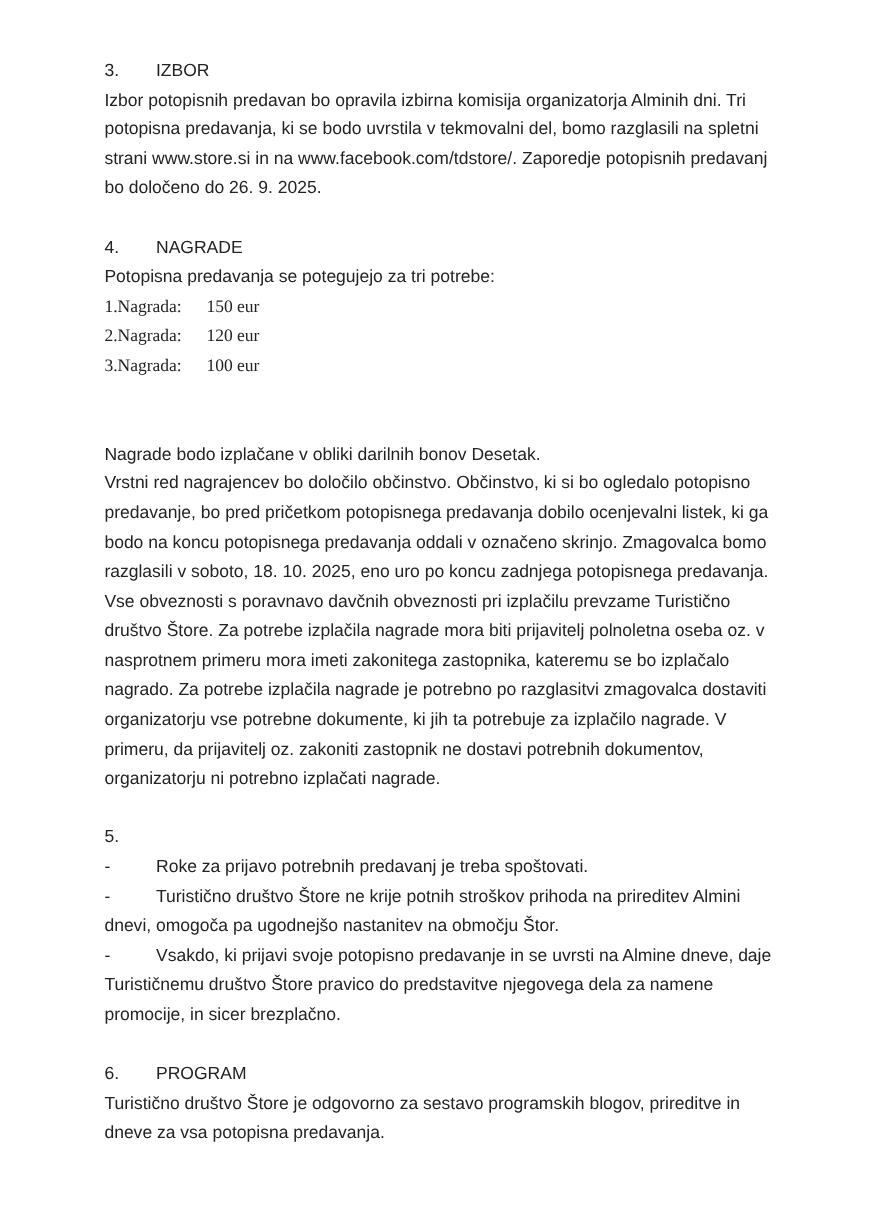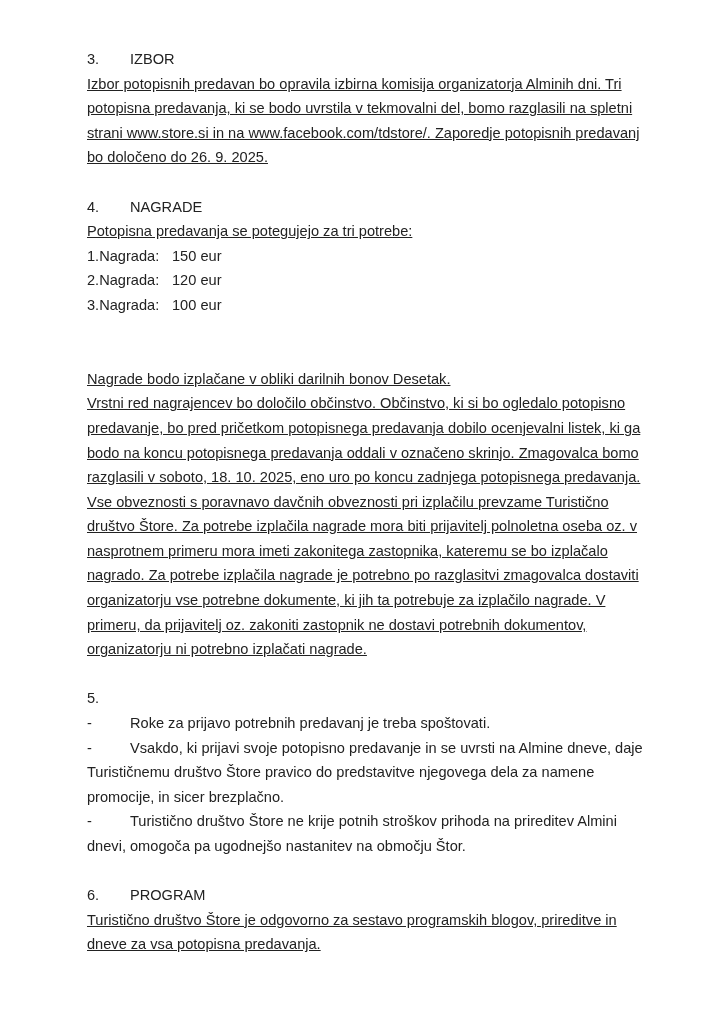--- a/index.html
+++ b/index.html
@@ -20,22 +20,22 @@
     .page {
       position: absolute;
       left: 87px;
       top: 47px;
       width: 560px;
     }
     .section { margin: 0; }
     .gap { height: 24.6px; }
     .heading { display: flex; }
     .heading .num { width: 43px; flex: none; }
-    .para { margin: 0; text-decoration: underline; }
-    .prize { display: flex; }
+    .para { margin: 0; }
+    .prize { display: flex; font-family: Liberation Serif, serif; }
     .prize .lbl { width: 85px; flex: none; }
     .dash-item { margin: 0; }
     .dash-item .dash { display: inline-block; width: 43px; }
   </style>
 </head>
 <body>
 
 <div class="page">
 
   <div class="section">
@@ -73,22 +73,22 @@
     <p class="para">Vse obveznosti s poravnavo davčnih obveznosti pri izplačilu prevzame Turistično društvo Štore. Za potrebe izplačila nagrade mora biti prijavitelj polnoletna oseba oz. v nasprotnem primeru mora imeti zakonitega zastopnika, kateremu se bo izplačalo nagrado. Za potrebe izplačila nagrade je potrebno po razglasitvi zmagovalca dostaviti organizatorju vse potrebne dokumente, ki jih ta potrebuje za izplačilo nagrade. V primeru, da prijavitelj oz. zakoniti zastopnik ne dostavi potrebnih dokumentov, organizatorju ni potrebno izplačati nagrade.</p>
   </div>
 
   <div class="gap"></div>
 
   <div class="section">
     <div class="heading">
       <span class="num">5.</span>
     </div>
     <p class="dash-item"><span class="dash">-</span><span>Roke za prijavo potrebnih predavanj je treba spoštovati.</span></p>
+    <p class="dash-item"><span class="dash">-</span><span>Turistično društvo Štore ne krije potnih stroškov prihoda na prireditev Almini dnevi, omogoča pa ugodnejšo nastanitev na območju Štor.</span></p>
     <p class="dash-item"><span class="dash">-</span><span>Vsakdo, ki prijavi svoje potopisno predavanje in se uvrsti na Almine dneve, daje Turističnemu društvo Štore pravico do predstavitve njegovega dela za namene promocije, in sicer brezplačno.</span></p>
-    <p class="dash-item"><span class="dash">-</span><span>Turistično društvo Štore ne krije potnih stroškov prihoda na prireditev Almini dnevi, omogoča pa ugodnejšo nastanitev na območju Štor.</span></p>
   </div>
 
   <div class="gap"></div>
 
   <div class="section">
     <div class="heading">
       <span class="num">6.</span>
       <span>PROGRAM</span>
     </div>
     <p class="para">Turistično društvo Štore je odgovorno za sestavo programskih blogov, prireditve in dneve za vsa potopisna predavanja.</p>

